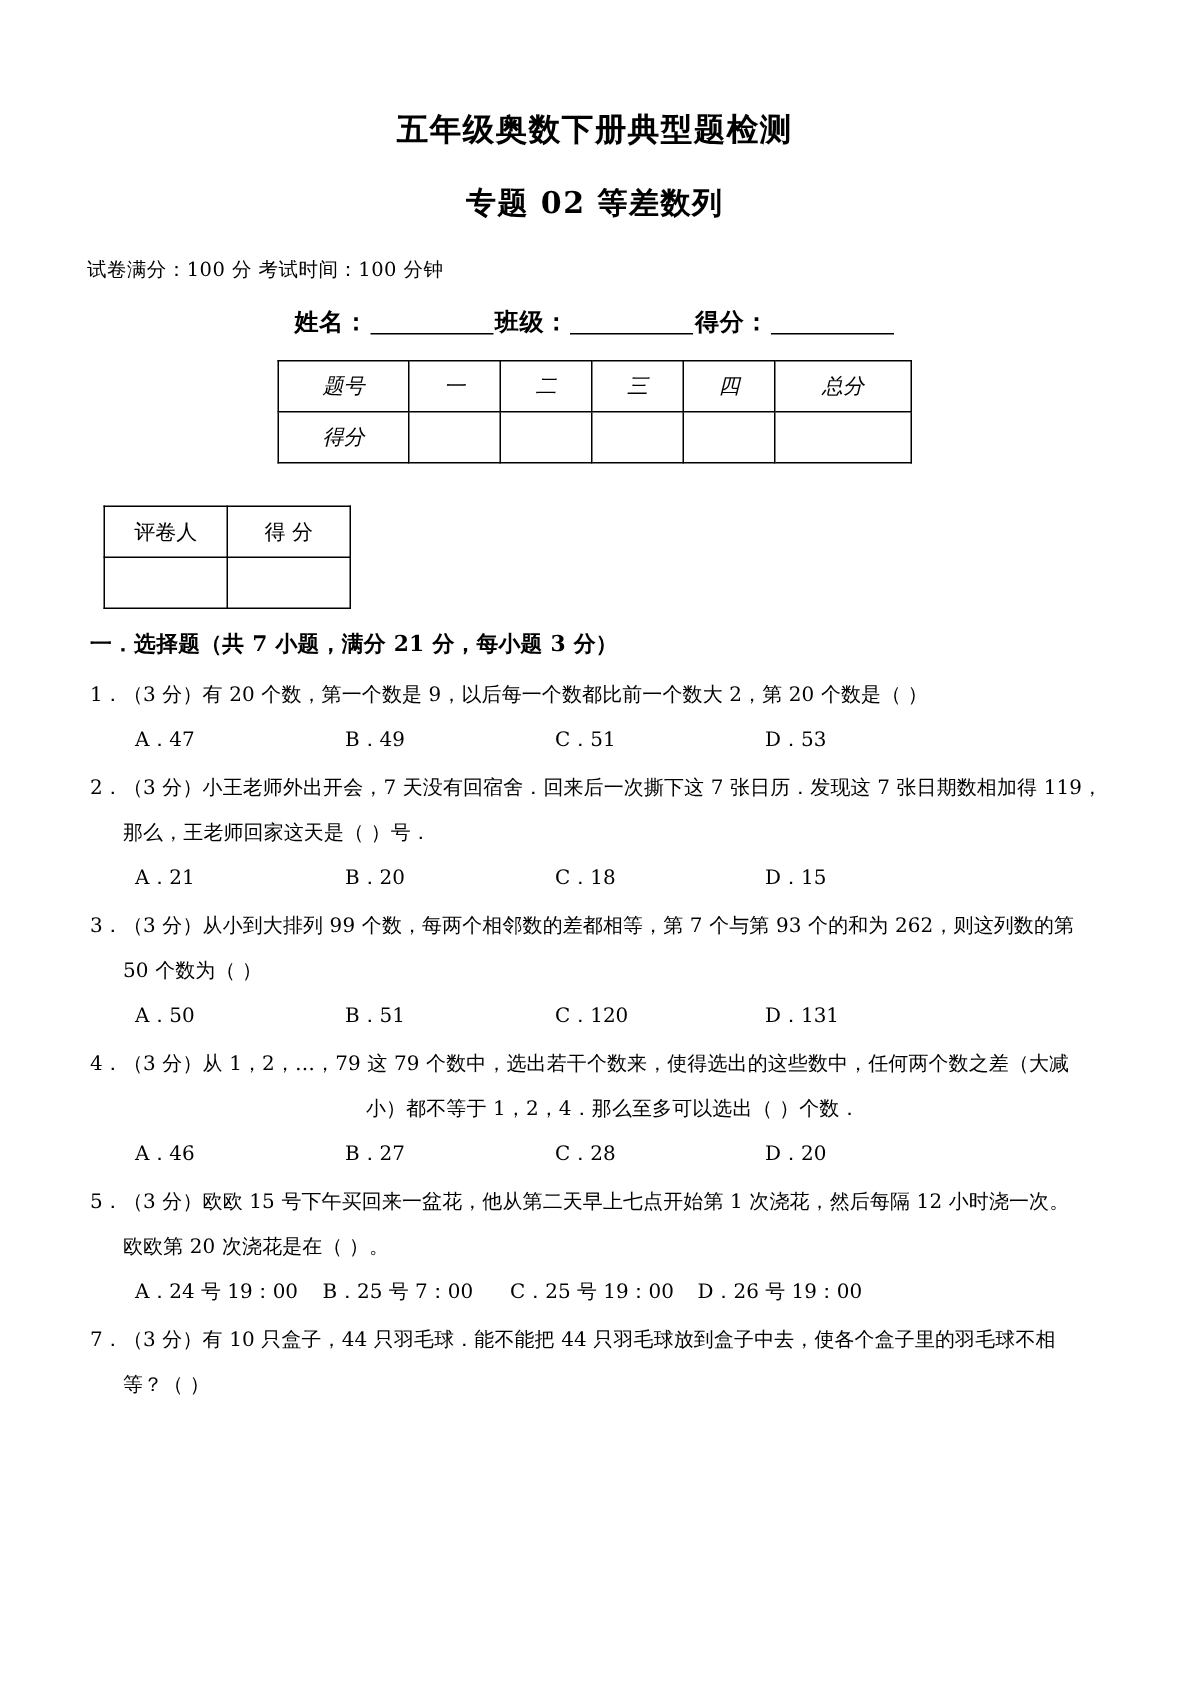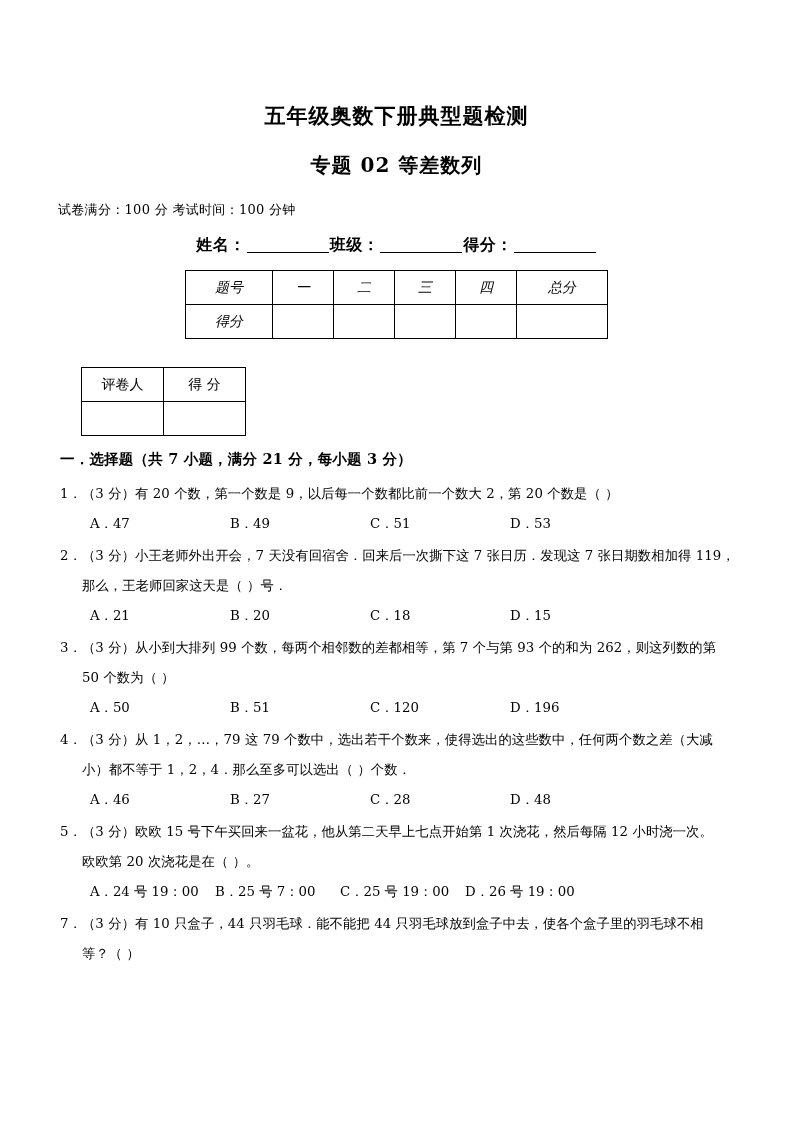--- a/index.html
+++ b/index.html
@@ -22,21 +22,21 @@
     box-sizing: border-box;
     padding: 0 58px;
   }
 
   
   .title-main {
     text-align: center;
     font-size: 21px;
     font-weight: bold;
     letter-spacing: 1px;
-    margin-top: 104px;
+    margin-top: 74px;
     line-height: 1.1;
   }
   .title-sub {
     text-align: center;
     font-size: 20px;
     font-weight: bold;
     letter-spacing: 1px;
     margin-top: 27px;
     line-height: 1.1;
   }
@@ -87,21 +87,21 @@
   table.score-table td.tot { width: 88px; }
 
   
   .grader-wrap {
     margin-top: 28px;
   }
   table.grader-table {
     border-collapse: collapse;
     table-layout: fixed;
     width: 158px;
-    margin-left: 23px;
+    margin-left: 11px;
   }
   table.grader-table td {
     border: 1.1px solid #000;
     height: 31px;
     text-align: center;
     vertical-align: middle;
     font-size: 14px;
     width: 79px;
   }
 
@@ -216,32 +216,32 @@
       </div>
     </div>
 
     <div class="question">
       <div class="qtext">3．（3 分）从小到大排列 99 个数，每两个相邻数的差都相等，第 7 个与第 93 个的和为 262，则这列数的第</div>
       <div class="qtext" style="padding-left:22px;text-indent:0;">50 个数为（      ）</div>
       <div class="options wide">
         <span class="opt">A．50</span>
         <span class="opt">B．51</span>
         <span class="opt">C．120</span>
-        <span class="opt">D．196</span>
+        <span class="opt">D．131</span>
       </div>
     </div>
 
     <div class="question">
       <div class="qtext">4．（3 分）从 1，2，…，79 这 79 个数中，选出若干个数来，使得选出的这些数中，任何两个数之差（大减</div>
-      <div class="qtext" style="padding-left:22px;text-indent:0;">小）都不等于 1，2，4．那么至多可以选出（      ）个数．</div>
+      <div class="qtext" style="padding-left:22px;text-indent:0;text-align:center;">小）都不等于 1，2，4．那么至多可以选出（      ）个数．</div>
       <div class="options wide">
         <span class="opt">A．46</span>
         <span class="opt">B．27</span>
         <span class="opt">C．28</span>
-        <span class="opt">D．48</span>
+        <span class="opt">D．20</span>
       </div>
     </div>
 
     <div class="question">
       <div class="qtext">5．（3 分）欧欧 15 号下午买回来一盆花，他从第二天早上七点开始第 1 次浇花，然后每隔 12 小时浇一次。</div>
       <div class="qtext" style="padding-left:22px;text-indent:0;">欧欧第 20 次浇花是在（      ）。</div>
       <div class="options narrow">
         <span class="opt">A．24 号 19：00</span>
         <span class="opt">B．25 号 7：00</span>
         <span class="opt">C．25 号 19：00</span>

